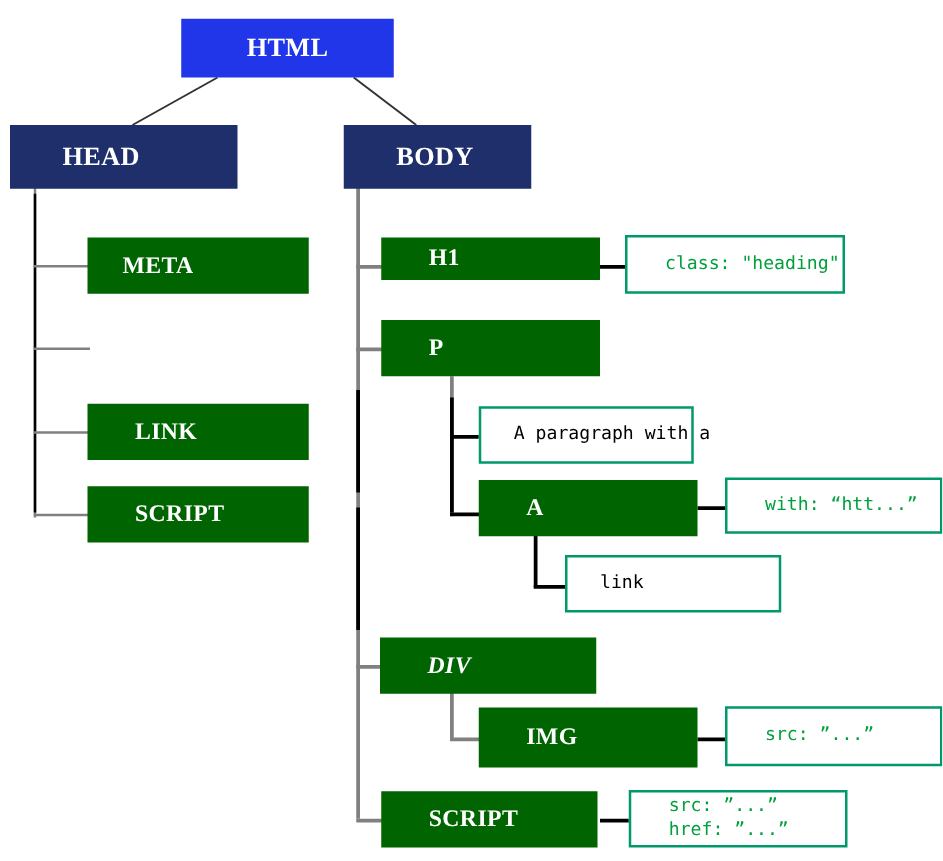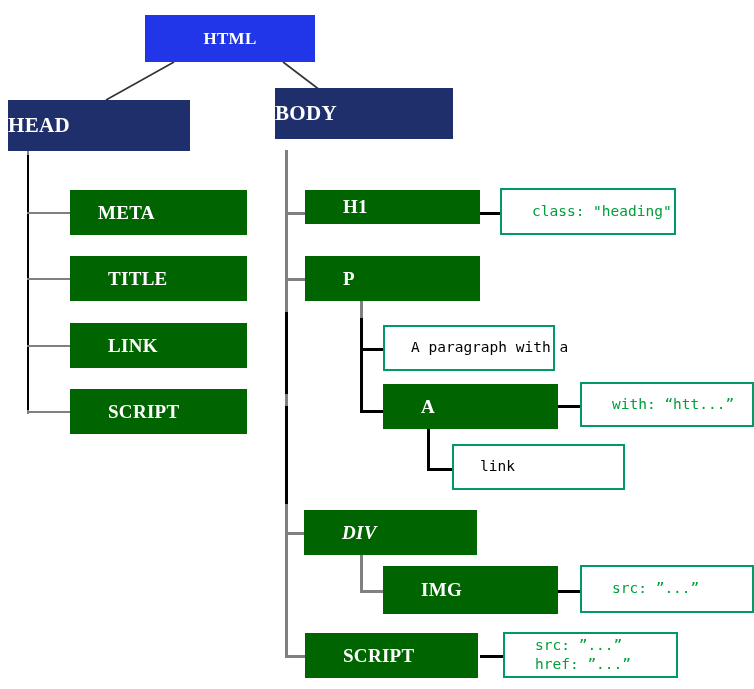--- a/index.html
+++ b/index.html
@@ -23,25 +23,26 @@
     color: #ffffff;
     font-family: "Liberation Serif", "DejaVu Serif", serif;
     font-weight: bold;
     display: flex;
     align-items: center;
     letter-spacing: 0.3px;
   }
   .node.root {
     background: #2036e8;
     justify-content: center;
-    font-size: 17px;
+    font-size: 21px;
   }
   .node.section {
     background: #1f2f6b;
     font-size: 21px;
+    padding-left: 42px;
   }
   .node.elem {
     background: #006400;
     font-size: 19px;
     padding-left: 38px;
   }
 
   
   .attrbox {
     position: absolute;
@@ -123,31 +124,28 @@
   <div class="ln-h black w3" style="left:480px; top:655px; width:24px;"></div>
 
   <div class="node root" style="left:145px; top:15px; width:170px; height:47px;">
     <span>HTML</span>
   </div>
 
   <div class="node section" style="left:8px; top:100px; width:182px; height:51px;">
     <span>HEAD</span>
   </div>
 
-  <div class="node section" style="left:275px; top:88px; width:178px; height:51px;">
+  <div class="node section" style="left:275px; top:100px; width:150px; height:51px;">
     <span>BODY</span>
   </div>
 
   <div class="node elem" style="left:70px; top:190px; width:177px; height:45px;padding-left:28px;">
     <span>META</span>
   </div>
 
-  <div class="node elem" style="left:70px; top:256px; width:177px; height:45px;">
-    <span>TITLE</span>
-  </div>
 
   <div class="node elem" style="left:70px; top:323px; width:177px; height:45px;">
     <span>LINK</span>
   </div>
 
   <div class="node elem" style="left:70px; top:389px; width:177px; height:45px;">
     <span>SCRIPT</span>
   </div>
 
   <div class="node elem" style="left:305px; top:190px; width:175px; height:34px;">

